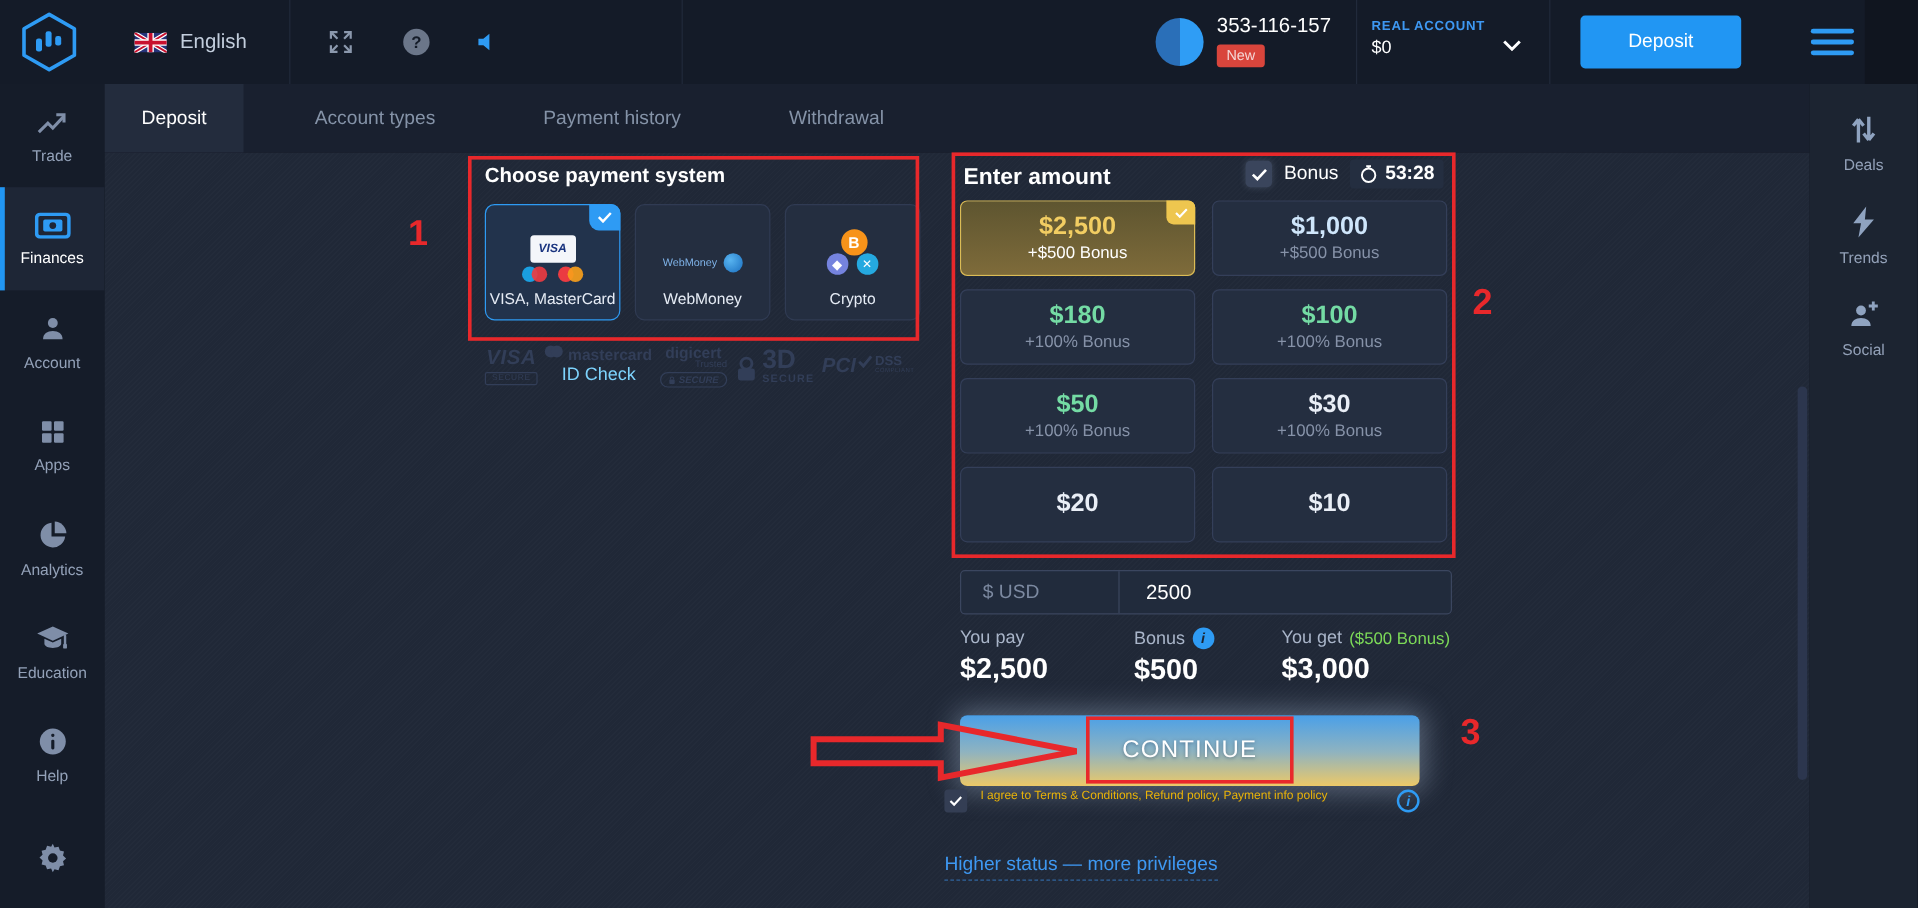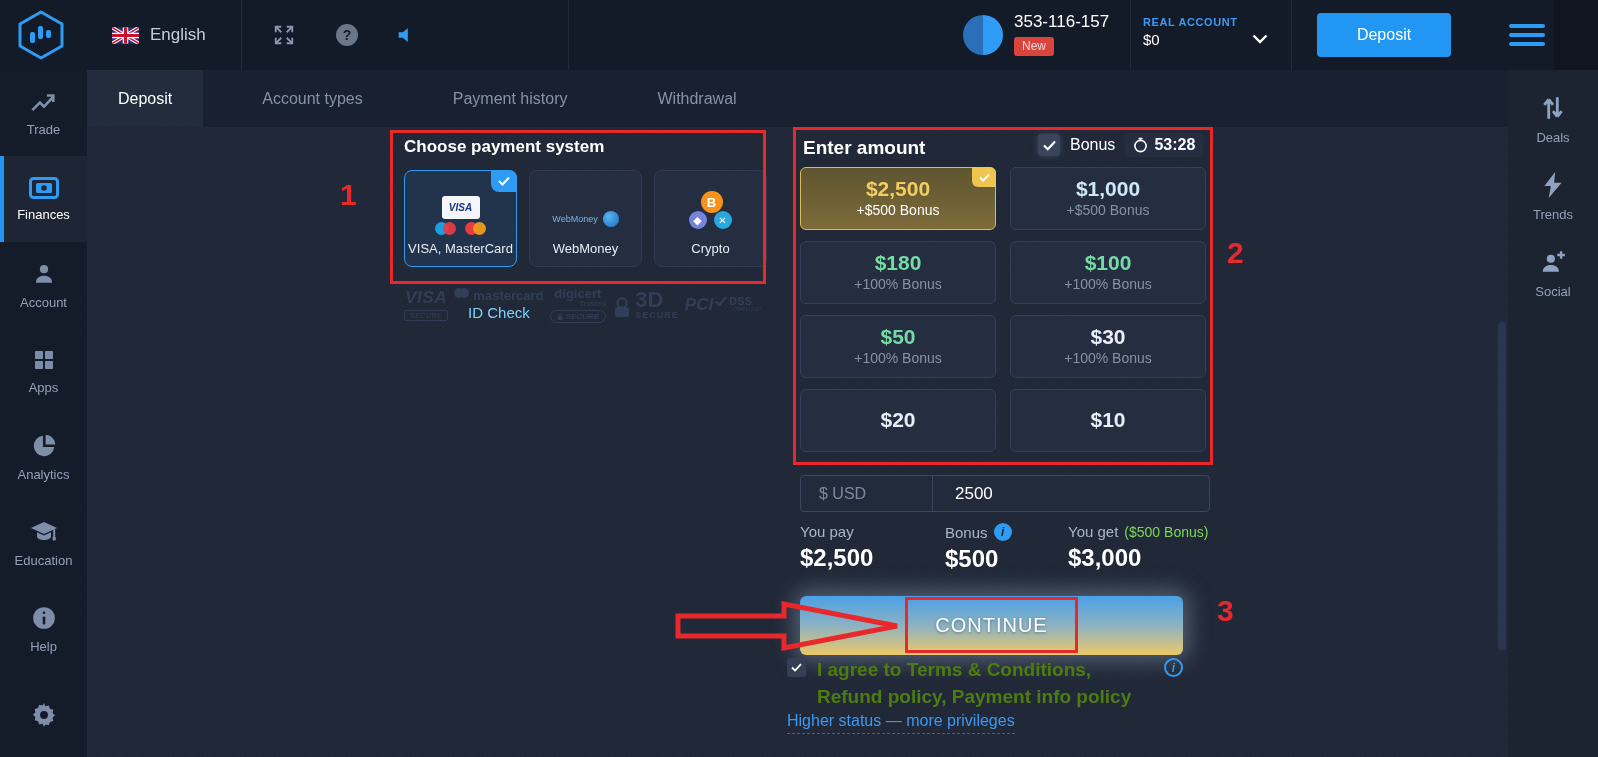--- a/index.html
+++ b/index.html
@@ -144,21 +144,21 @@
     font-weight:bold; font-style:italic; display:inline-flex; align-items:center; justify-content:center; cursor:pointer; }
 
   #continue { position:absolute; left:800px; top:596px; width:383px; height:59px; border:none; border-radius:6px;
     background:linear-gradient(180deg,#4aa0e8 0%,#8fb3c0 52%,#ecc968 100%);
     box-shadow:0 0 22px 5px rgba(190,210,235,.35); color:#fff; font-size:20px; letter-spacing:1px;
     text-shadow:0 1px 3px rgba(40,60,90,.55); cursor:pointer; font-family:inherit; }
 
   #agree { position:absolute; left:787px; top:657px; display:flex; align-items:flex-start; gap:11px; }
   #agree .chk2 { width:19px; height:19px; background:#343e54; border-radius:3px; display:flex; align-items:center;
     justify-content:center; cursor:pointer; flex:0 0 auto; margin-top:1px; }
-  #agree .txt { width:328px; color:#4d7c0f; font-size:19px; line-height:1.4;font-weight:bold; }
+  #agree .txt { width:328px; color:#eab308; font-size:10px; line-height:1.4; }
   #agree .info-line { margin-left:8px; margin-top:1px; }
   #status-link { position:absolute; left:787px; top:712px; color:#3e98f2; font-size:16px; cursor:pointer;
     border-bottom:1px dashed rgba(62,152,242,.55); padding-bottom:3px; }
 
   
   .anno { position:absolute; border:3px solid #e8282b; pointer-events:none; z-index:40; }
   .anno-num { position:absolute; color:#e8282b; font-size:30px; font-weight:bold; z-index:40; pointer-events:none; }
   #anno-arrow { position:absolute; left:672px; top:595px; z-index:41; pointer-events:none; }
 </style>
 </head>

